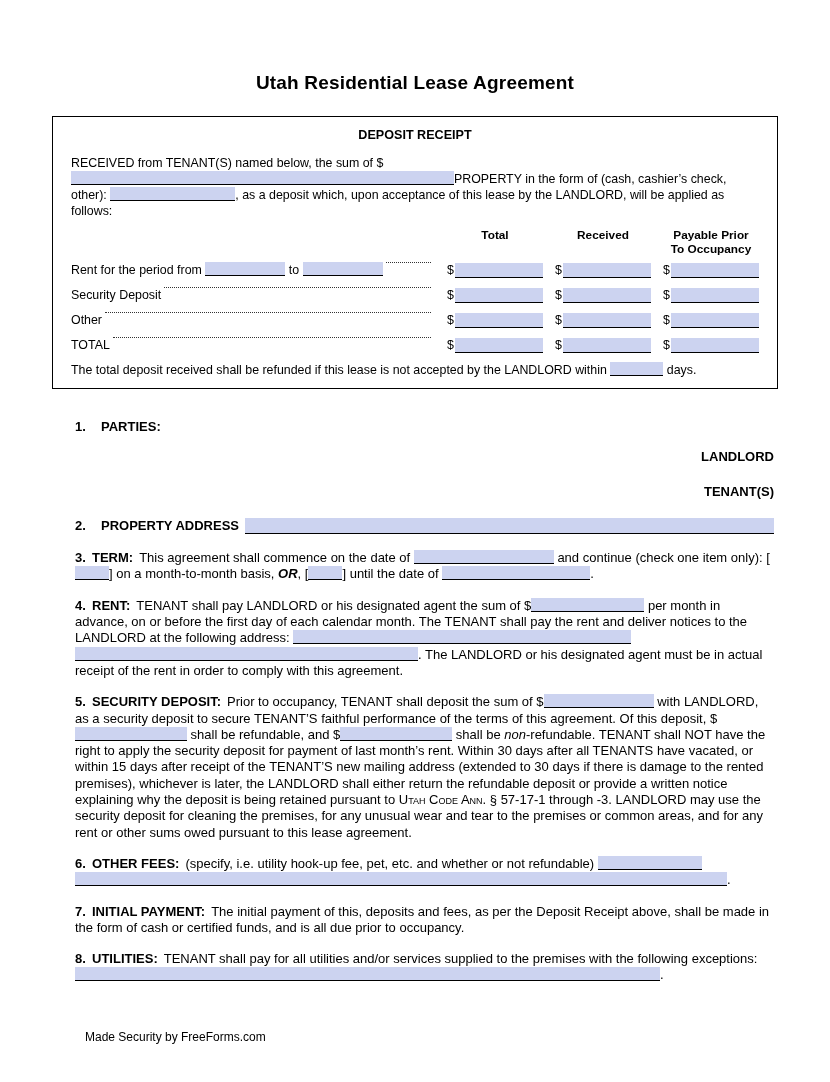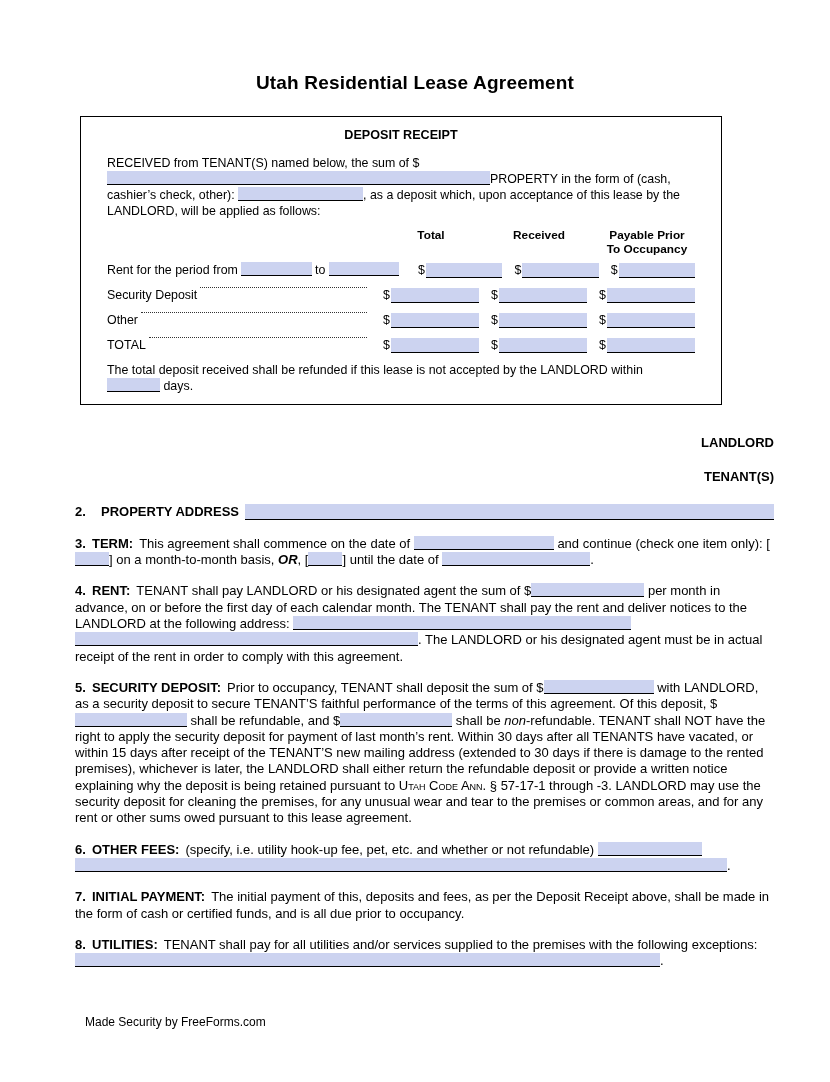--- a/index.html
+++ b/index.html
@@ -1,21 +1,21 @@
 <!DOCTYPE html>
 <html><head>
 <meta charset="utf-8">
 <style>
   html,body{margin:0;padding:0;background:#ffffff;}
   body{width:830px;height:1082px;font-family:"Liberation Sans",sans-serif;color:#000;-webkit-font-smoothing:antialiased;}
   .page{padding-top:72px;}
   .title{font-size:19px;font-weight:bold;text-align:center;margin:0;letter-spacing:.2px;}
 
   
-  .receipt-box{margin:22px 0 0 80px;width:642px;box-sizing:border-box;border:1.5px solid #000;padding:8px 26px 10px;font-size:12.4px;line-height:16px;}
+  .receipt-box{margin:22px 0 0 52px;width:726px;box-sizing:border-box;border:1.5px solid #000;padding:8px 18px 10px;font-size:12.4px;line-height:16px;}
   .dr-heading{text-align:center;font-weight:bold;font-size:12.6px;margin:2px 0 12px;}
   .dr-intro{margin:0;}
 
   
   .field{display:inline-block;background:#ccd3f0;border-bottom:1.2px solid #000;height:13px;vertical-align:-2px;}
   .w383{width:383px}.w125{width:125px}.w80{width:80px}.w53{width:53px}
   .w140{width:140px}.w34{width:34px}.w148{width:148px}.w113{width:113px}
   .w338{width:338px}.w343{width:343px}.w110{width:110px}.w112{width:112px}
   .w104{width:104px}.w652{width:652px}.w585{width:585px}
 
@@ -134,20 +134,21 @@
           <span class="cur">$</span>
           <span class="mfield"></span>
         </span>
     </div>
 
     <div class="dr-refund"><span>The total deposit received shall be refunded if this lease is not accepted by the LANDLORD within</span> <span class="field w53"></span> <span>days.</span></div>
   </div>
 
   <div class="main">
 
+    <p class="sec sec-parties"><span class="numwide">1.</span><span class="sec-title">PARTIES:</span></p>
 
     <div class="sub-line">
       <span class="sub-label">LANDLORD</span>
       <span class="ffield"></span>
     </div>
 
     <div class="sub-line">
       <span class="sub-label">TENANT(S)</span>
       <span class="ffield"></span>
     </div>

